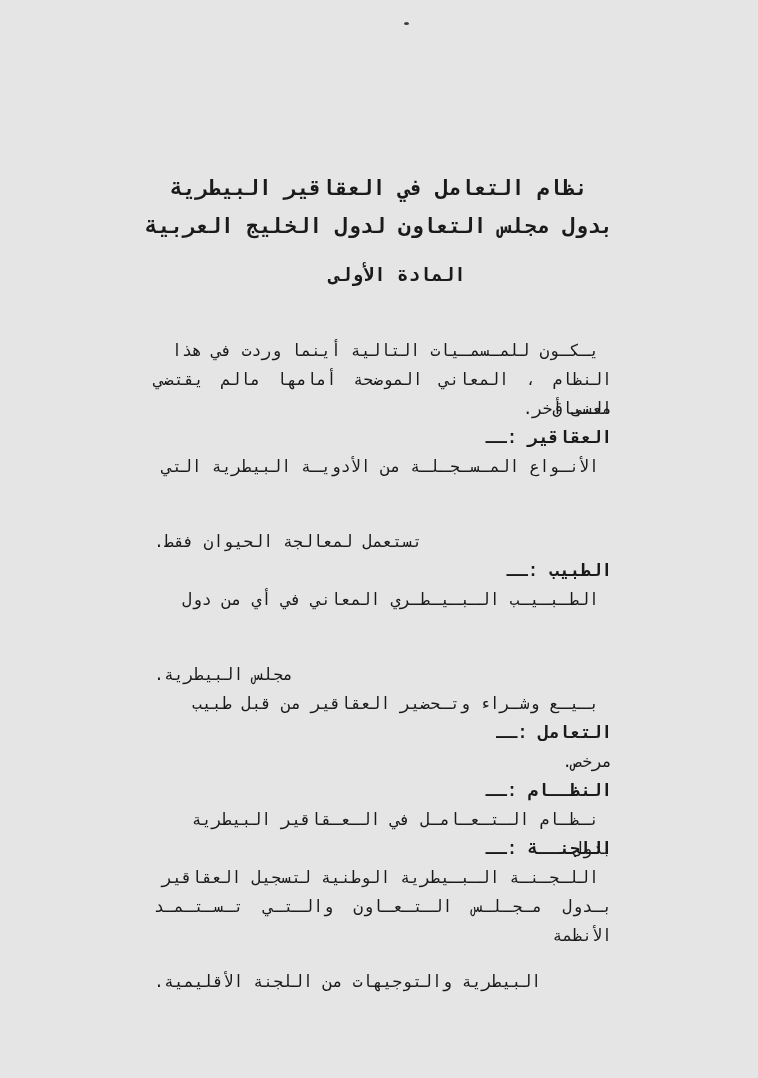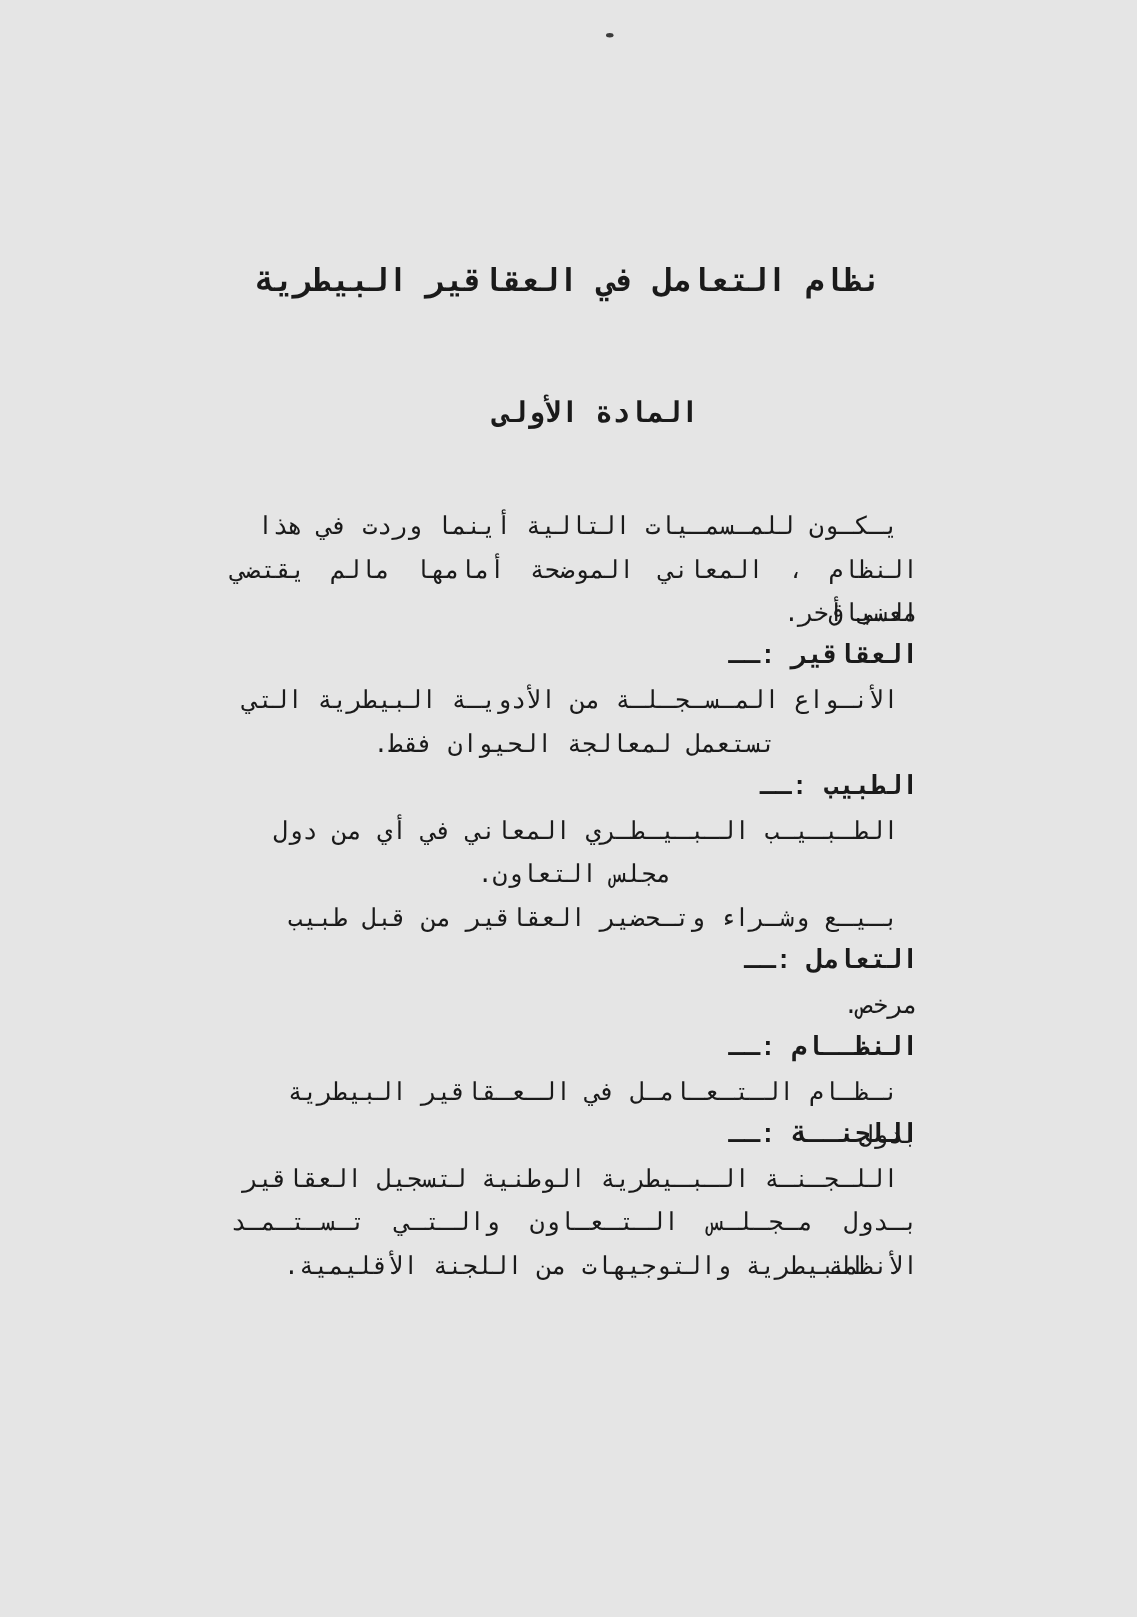--- a/index.html
+++ b/index.html
@@ -55,21 +55,21 @@
     width: 458px;
     direction: rtl;
     font-size: 16.5px;
   }
   .ln {
     line-height: 29px;
     height: 29px;
   }
   .r  { text-align: right; }
   .ri { text-align: right; text-indent: 13px; }
-  .c  { text-align: center; }
+  .c  { text-align: left; margin-top: 46px; }
   .rj { text-align: justify; text-align-last: justify; }
   .h  { text-align: right; font-weight: bold; font-size: 17.5px; }
   .page-number {
     position: absolute;
     top: 1014px;
     left: 0;
     right: 0;
     text-align: center;
     font-size: 15px;
     direction: rtl;
@@ -77,34 +77,35 @@
 </style>
 </head>
 <body>
 
 <div class="page">
 
   <div class="artifact-dot"></div>
 
   <div class="title-block">
     <div>نظام التعامل في العقاقير البيطرية</div>
+    <div>بدول مجلس التعاون لدول الخليج العربية</div>
   </div>
 
   <div class="article-heading">المادة الأولى</div>
 
   <div class="content">
     <div class="ln ri">يـكـون للمـسمـيات التالية أينما وردت في هذا</div>
     <div class="ln rj">النظام ، المعاني الموضحة أمامها مالم يقتضي السياق</div>
     <div class="ln r">معنى أخر.</div>
     <div class="ln h">العقاقير :ــ</div>
     <div class="ln ri">الأنـواع المـسـجـلـة من الأدويـة البيطرية التي</div>
     <div class="ln c">تستعمل لمعالجة الحيوان فقط.</div>
     <div class="ln h">الطبيب :ــ</div>
     <div class="ln ri">الطـبـيـب الـبـيـطـري المعاني في أي من دول</div>
-    <div class="ln c">مجلس التعاون.</div>
+    <div class="ln c">مجلس البيطرية.</div>
     <div class="ln ri">بـيـع وشـراء وتـحضير العقاقير من قبل طبيب</div>
     <div class="ln h">التعامل :ــ</div>
     <div class="ln r">مرخص.</div>
     <div class="ln h">النظــام :ــ</div>
     <div class="ln ri">نـظـام الـتـعـامـل في الـعـقاقير البيطرية بدول</div>
     <div class="ln h">اللجنــة :ــ</div>
     <div class="ln ri">اللـجـنـة الـبـيطرية الوطنية لتسجيل العقاقير</div>
     <div class="ln rj">بـدول مـجـلـس الـتـعـاون والـتـي تـسـتـمـد الأنظمة</div>
     <div class="ln c">البيطرية والتوجيهات من اللجنة الأقليمية.</div>
   </div>

